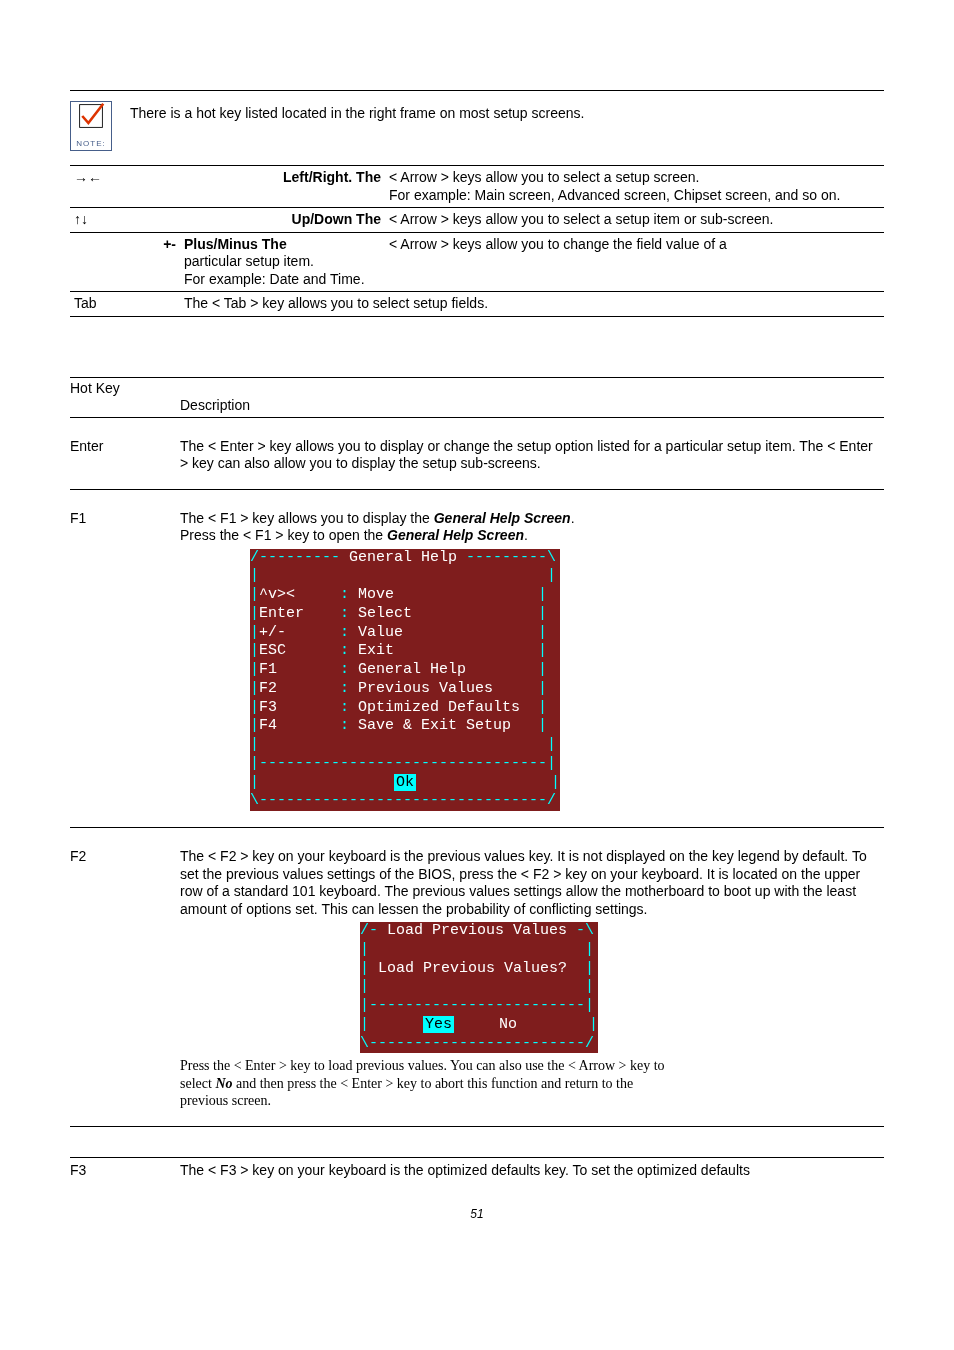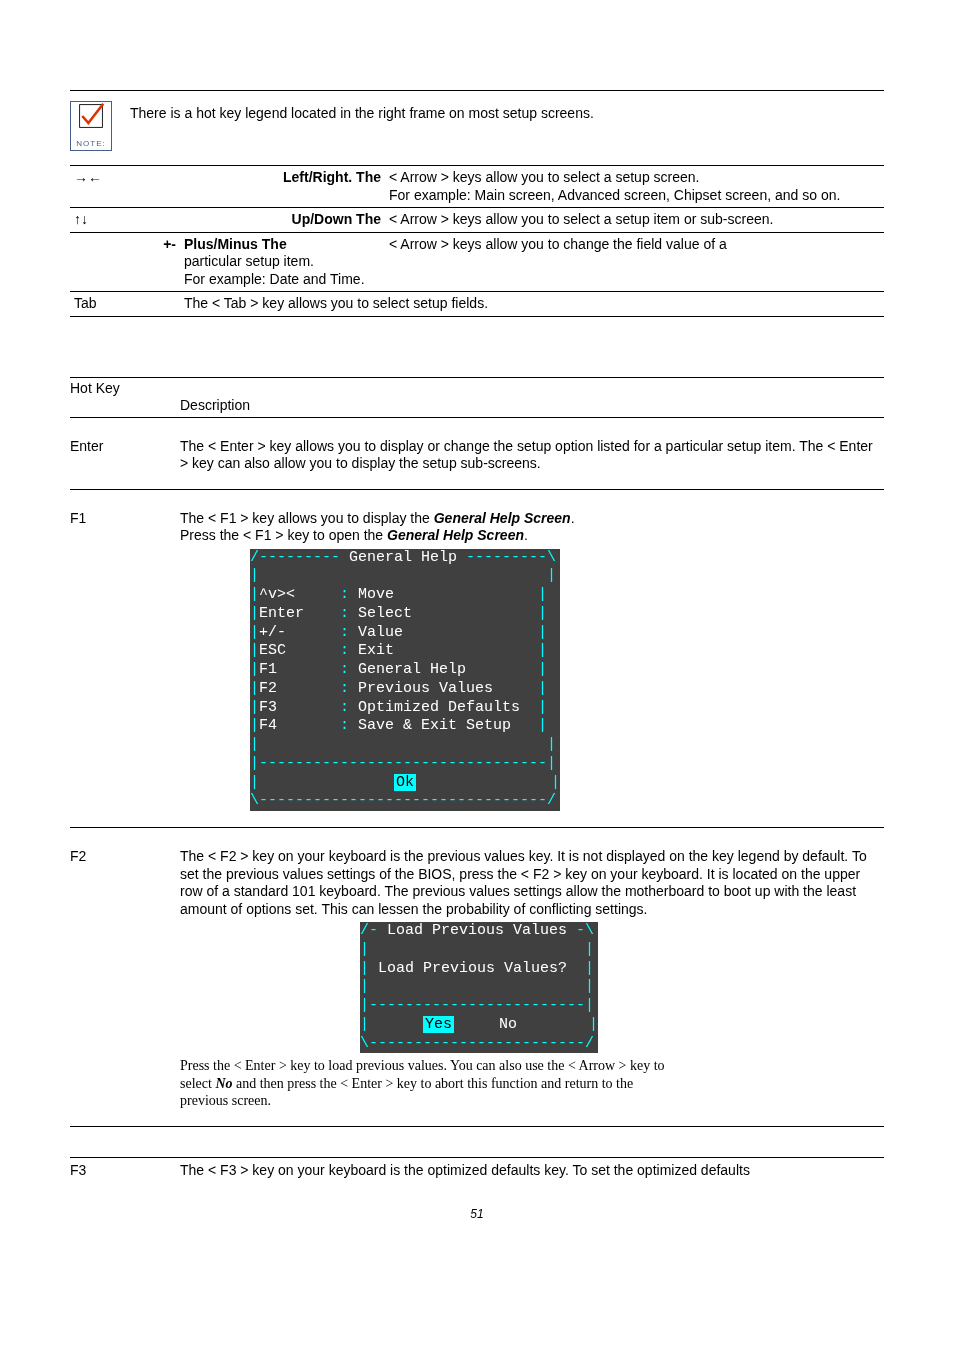--- a/index.html
+++ b/index.html
@@ -64,21 +64,21 @@
   .hotkey-header .c2 { flex: 1; text-align: left; padding-left: 110px; }
 
   .hk-row { display: flex; margin-top: 20px; }
   .hk-row .c1 { width: 110px; flex-shrink: 0; }
   .hk-row .c2 { flex: 1; }
   .rule { border-top: 1.5px solid #000; margin-top: 16px; }
   .rule-thin { border-top: 1px solid #000; margin-top: 14px; }
 
   .terminal {
     font-family: "Courier New", monospace;
-    background: #404040;
+    background: #7f1d1d;
     color: #fff;
     white-space: pre;
     font-size: 15px;
     line-height: 1.25;
     padding: 0;
     display: inline-block;
   }
   .terminal .cy { color: #00ffff; }
   .terminal .wt { color: #fff; }
   .terminal .sel { background: #00ffff; color: #000; padding: 0 2px; }
@@ -92,21 +92,21 @@
 <body>
 
 <div class="note-row">
   <div class="note-icon">
     <svg viewBox="0 0 32 32">
       <rect x="3" y="3" width="26" height="26" fill="none" stroke="#000" stroke-width="1"></rect>
       <path d="M6 16 L13 24 L30 2" fill="none" stroke="#d30" stroke-width="3"></path>
     </svg>
     <div class="note-label">NOTE:</div>
   </div>
-  <div class="note-text">There is a hot key legend located in the right frame on most setup screens.</div>
+  <div class="note-text">There is a hot key listed located in the right frame on most setup screens.</div>
 </div>
 
 <table class="key-table">
   <tbody>
       <tr>
     <td class="k1">→←</td>
     <td class="k2 bold">Left/Right. The</td>
     <td>
       <span>&lt; Arrow &gt; keys allow you to select a setup screen.</span><br>
       <span>For example: Main screen, Advanced screen, Chipset screen, and so on.</span>

